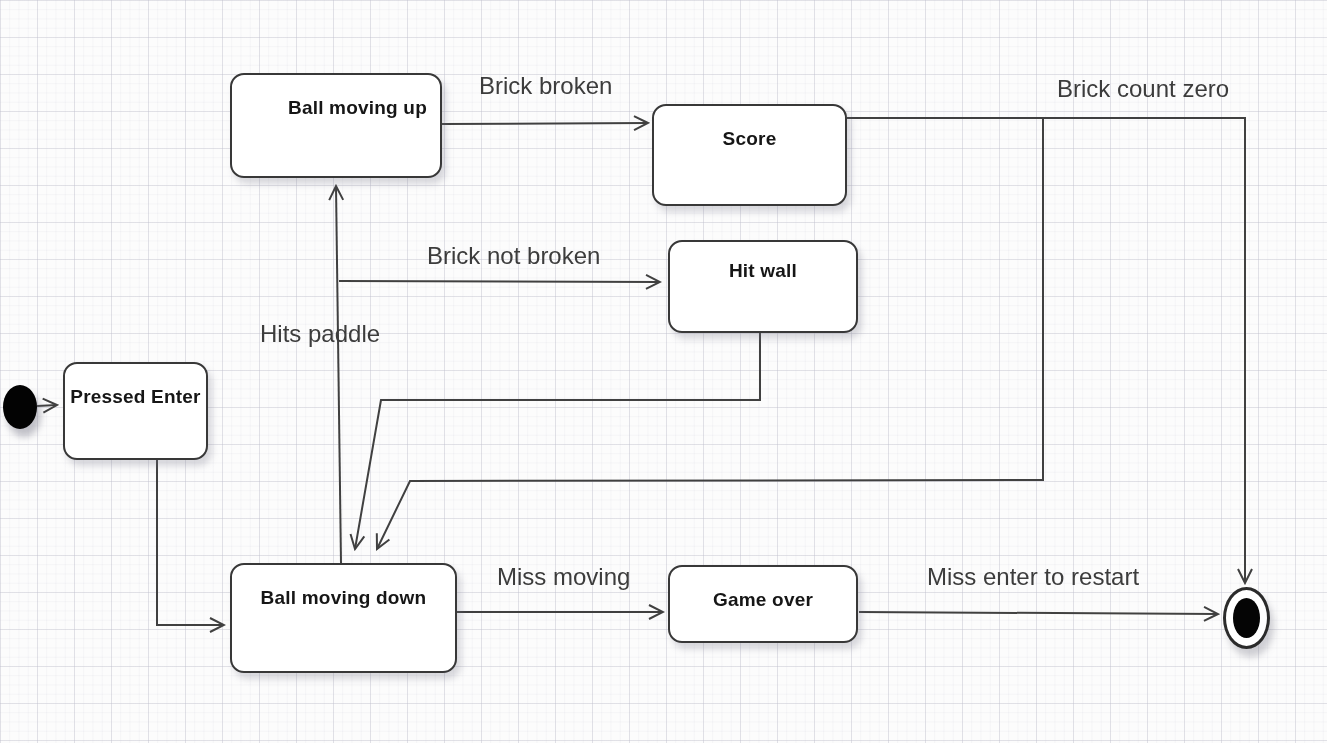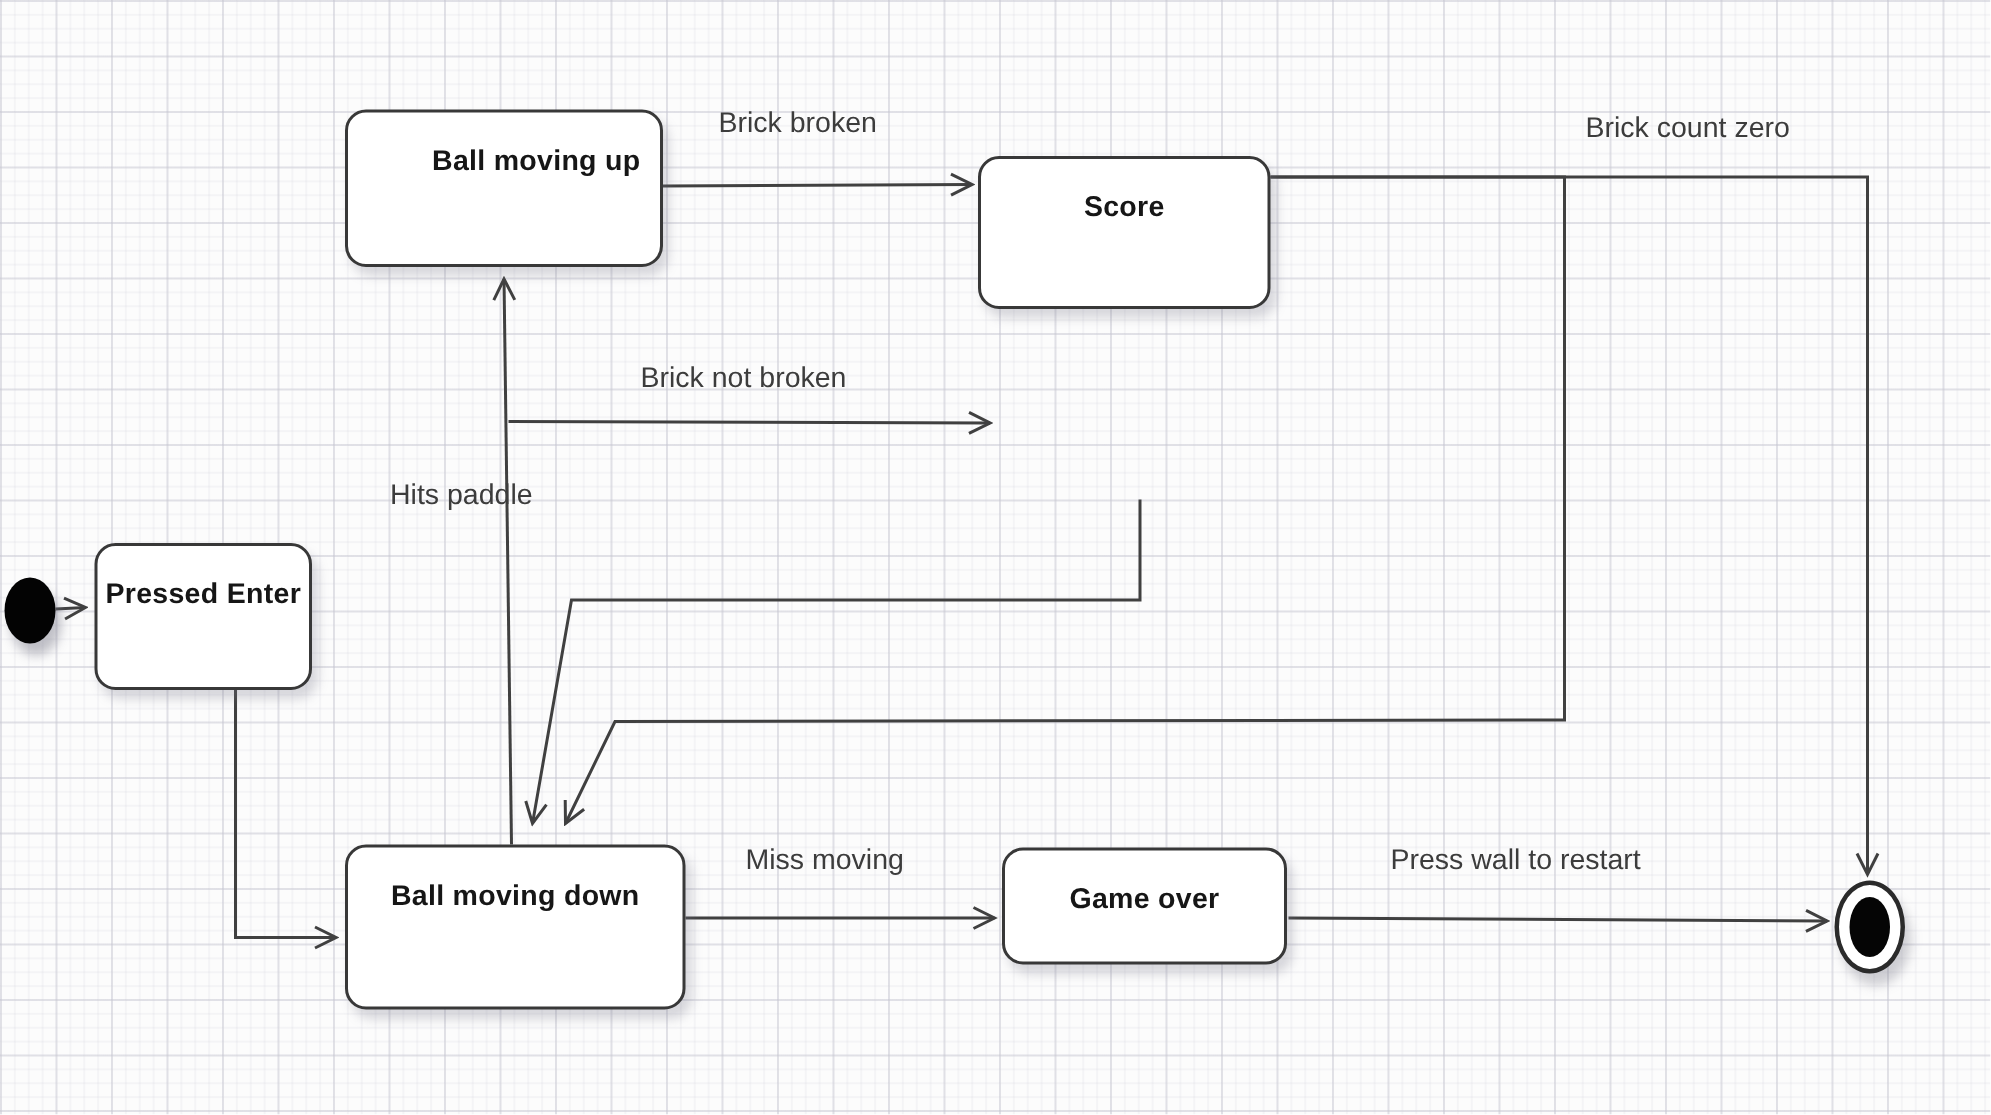--- a/index.html
+++ b/index.html
@@ -30,21 +30,21 @@
   .state .state-label{
     margin-top:22px;
     font-size:19px;
     font-weight:700;
     color:#161616;
     letter-spacing:0.2px;
   }
   .edge-label{
     position:absolute;
     z-index:3;
-    font-size:19px;
+    font-size:24px;
     color:#3c3c3c;
     white-space:nowrap;
   }
   .initial-node{
     position:absolute;
     left:3px;top:385px;width:34px;height:44px;
     background:#030303;
     border-radius:50%;
     box-shadow:4px 8px 7px rgba(120,120,135,0.45);
     z-index:2;
@@ -101,34 +101,37 @@
   </div>
 
   <div class="state" style="left:230px;top:73px;width:212px;height:105px;padding-left:43px;">
     <div class="state-label">Ball moving up</div>
   </div>
 
   <div class="state" style="left:652px;top:73px;width:195px;height:102px;margin-top:31px;">
     <div class="state-label">Score</div>
   </div>
 
+  <div class="state" style="left:668px;top:240px;width:190px;height:93px;">
+    <div class="state-label" style="margin-top:18px;">Hit wall</div>
+  </div>
 
   <div class="state" style="left:230px;top:563px;width:227px;height:110px;">
     <div class="state-label">Ball moving down</div>
   </div>
 
   <div class="state" style="left:668px;top:565px;width:190px;height:78px;">
     <div class="state-label">Game over</div>
   </div>
 
   <div class="edge-label" style="left:479px;top:72px;">Brick broken</div>
 
   <div class="edge-label" style="left:1057px;top:75px;">Brick count zero</div>
 
   <div class="edge-label" style="left:427px;top:242px;">Brick not broken</div>
 
   <div class="edge-label" style="left:260px;top:320px;">Hits paddle</div>
 
   <div class="edge-label" style="left:497px;top:563px;">Miss moving</div>
 
-  <div class="edge-label" style="left:927px;top:563px;">Press wall to restart</div>
+  <div class="edge-label" style="left:927px;top:563px;">Miss enter to restart</div>
 
 </div>
 
 </body></html>

